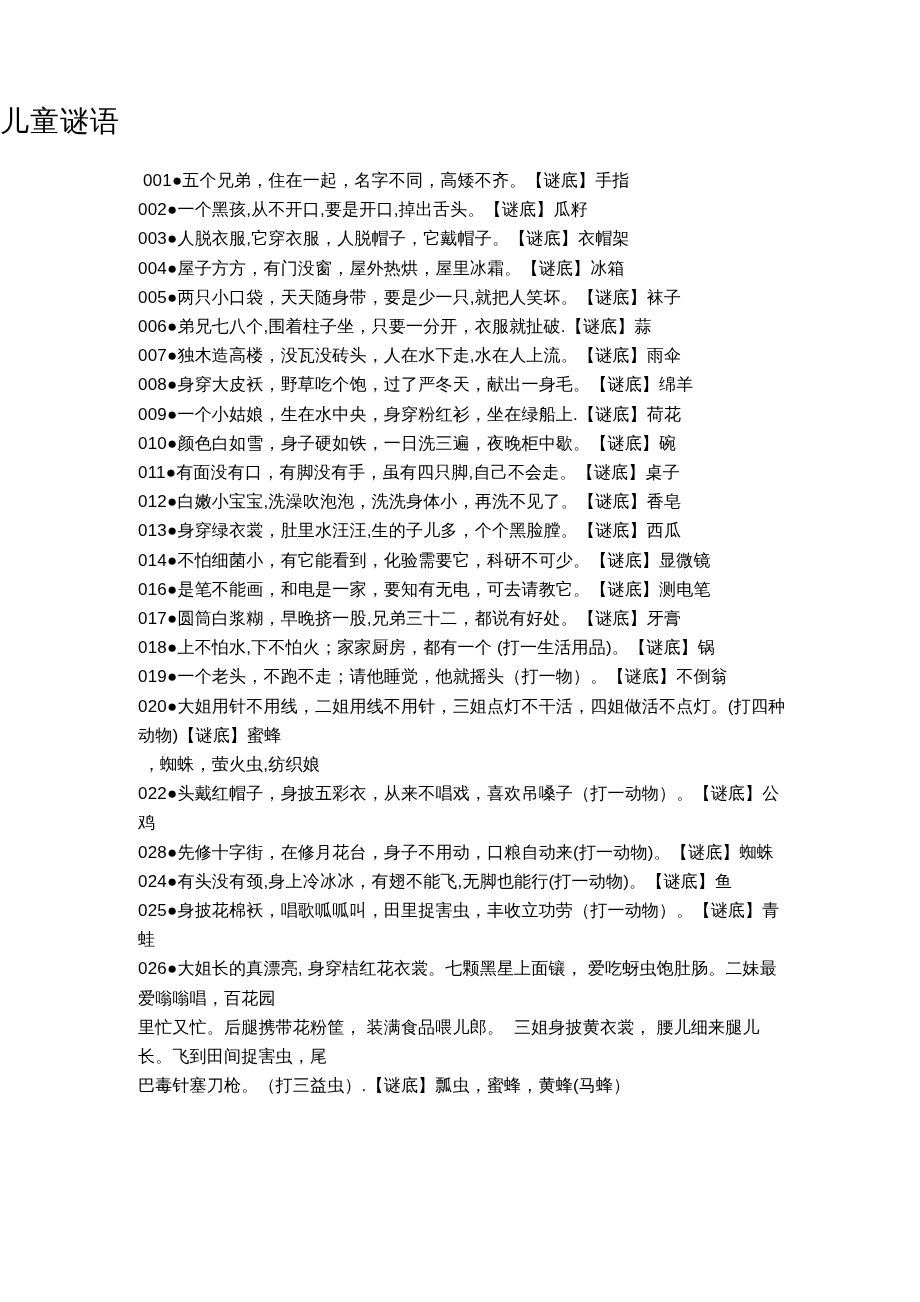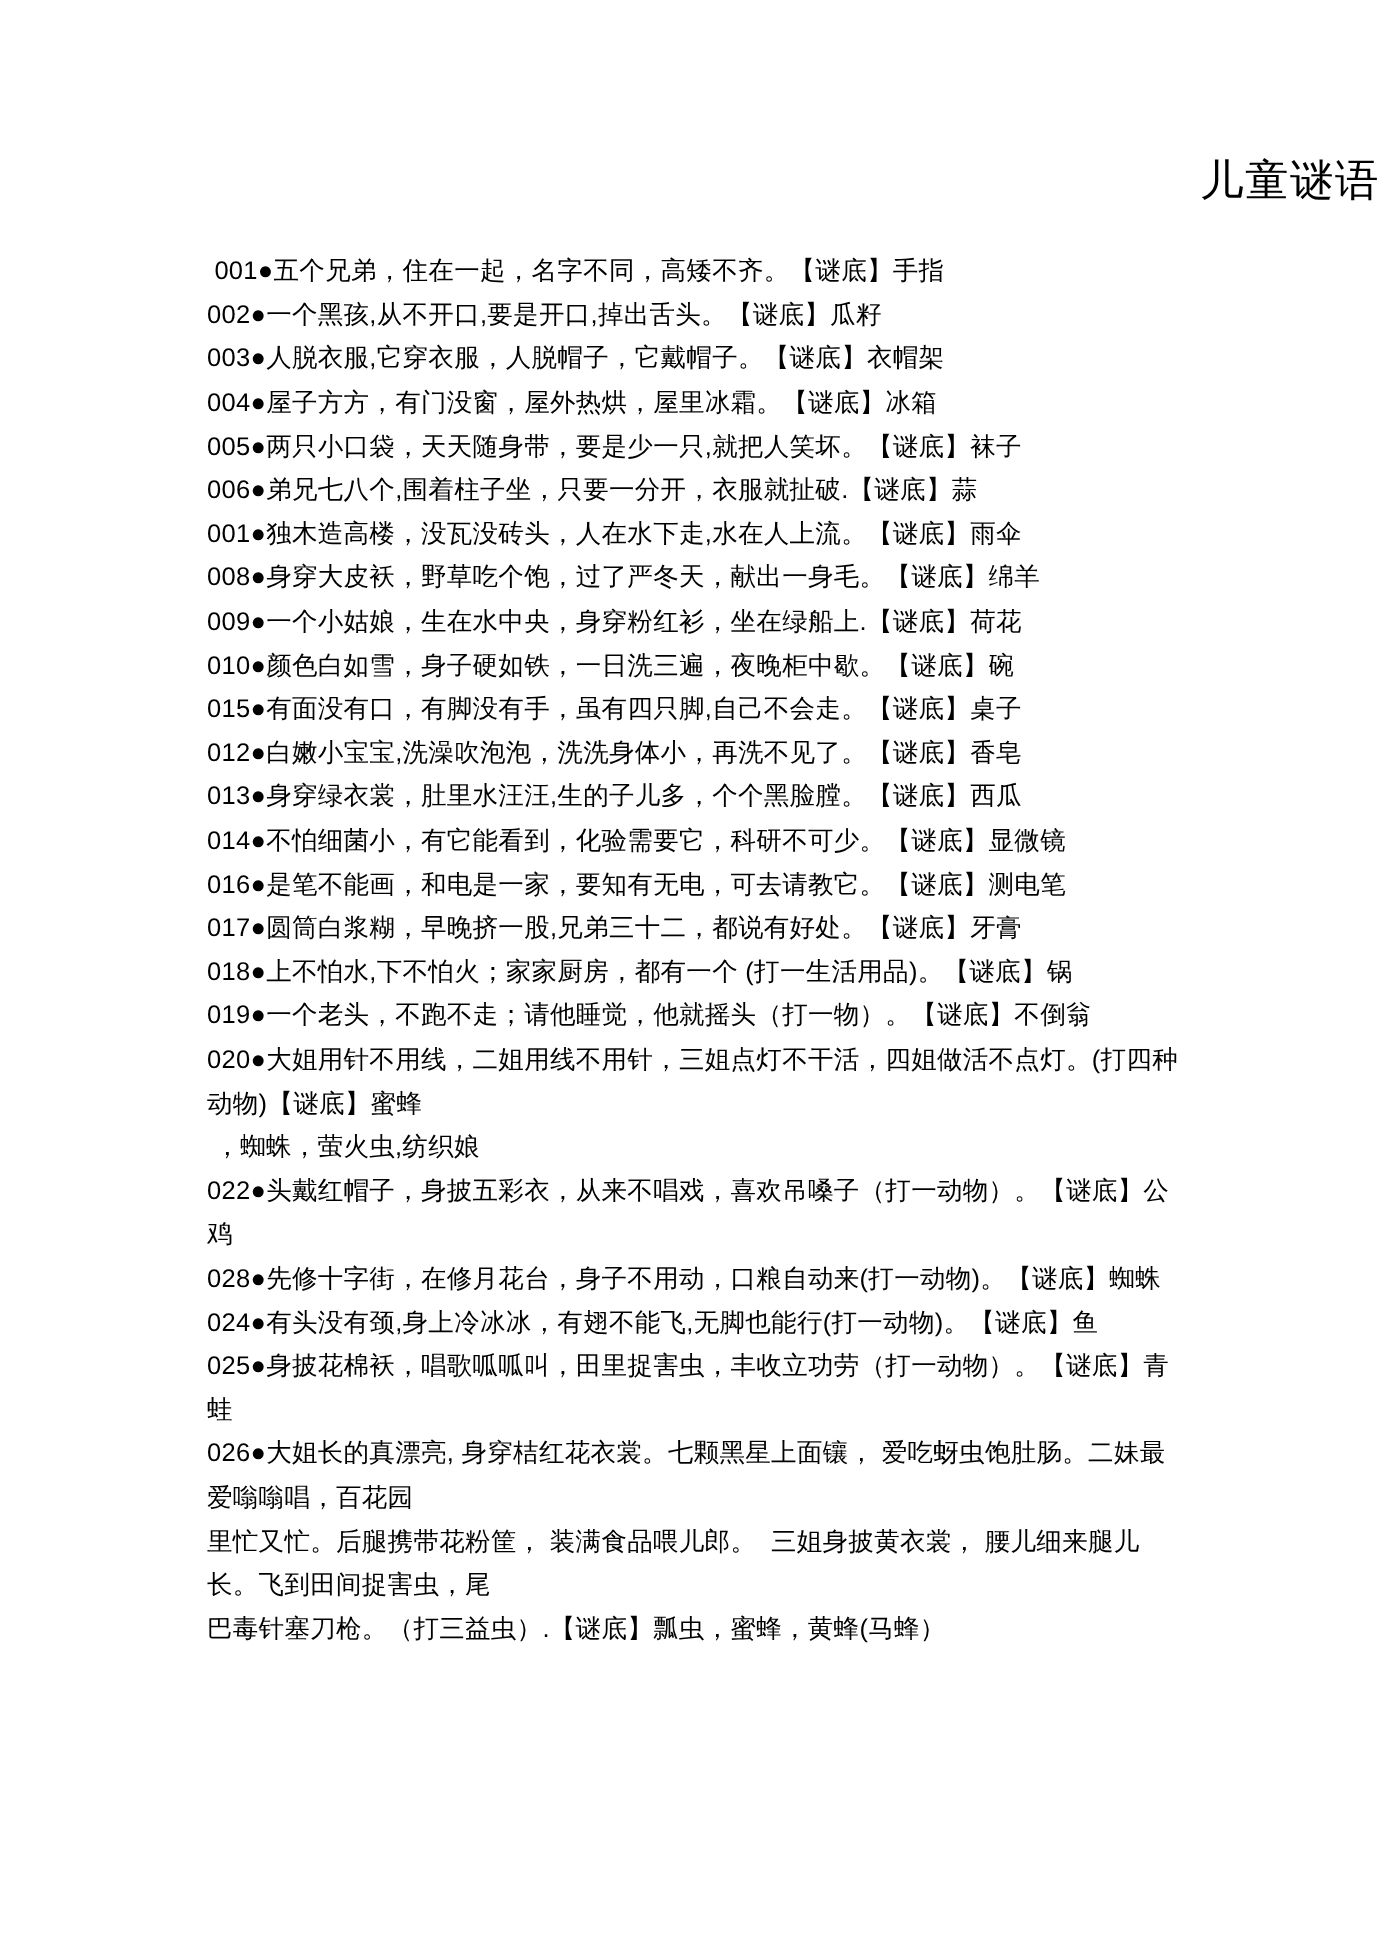--- a/index.html
+++ b/index.html
@@ -15,21 +15,21 @@
     color: #000000;
     font-family: "Liberation Sans", sans-serif;
     overflow: hidden;
   }
   .doc-title {
     margin: 0;
     padding-top: 103px;
     font-size: 29px;
     line-height: 37px;
     font-weight: 400;
-    text-align: right;
+    text-align: left;
     letter-spacing: 1px;
   }
   .content {
     margin-top: 26px;
     padding-left: 138px;
     padding-right: 40px;
   }
   .content p {
     margin: 0;
     font-size: 17px;
@@ -43,25 +43,25 @@
 
 <div class="page">
   <h1 class="doc-title">儿童谜语</h1>
   <div class="content">
     <p> 001●五个兄弟，住在一起，名字不同，高矮不齐。【谜底】手指</p>
     <p>002●一个黑孩,从不开口,要是开口,掉出舌头。【谜底】瓜籽</p>
     <p>003●人脱衣服,它穿衣服，人脱帽子，它戴帽子。【谜底】衣帽架</p>
     <p>004●屋子方方，有门没窗，屋外热烘，屋里冰霜。【谜底】冰箱</p>
     <p>005●两只小口袋，天天随身带，要是少一只,就把人笑坏。【谜底】袜子</p>
     <p>006●弟兄七八个,围着柱子坐，只要一分开，衣服就扯破.【谜底】蒜</p>
-    <p>001●独木造高楼，没瓦没砖头，人在水下走,水在人上流。【谜底】雨伞</p>
+    <p>007●独木造高楼，没瓦没砖头，人在水下走,水在人上流。【谜底】雨伞</p>
     <p>008●身穿大皮袄，野草吃个饱，过了严冬天，献出一身毛。【谜底】绵羊</p>
     <p>009●一个小姑娘，生在水中央，身穿粉红衫，坐在绿船上.【谜底】荷花</p>
     <p>010●颜色白如雪，身子硬如铁，一日洗三遍，夜晚柜中歇。【谜底】碗</p>
-    <p>015●有面没有口，有脚没有手，虽有四只脚,自己不会走。【谜底】桌子</p>
+    <p>011●有面没有口，有脚没有手，虽有四只脚,自己不会走。【谜底】桌子</p>
     <p>012●白嫩小宝宝,洗澡吹泡泡，洗洗身体小，再洗不见了。【谜底】香皂</p>
     <p>013●身穿绿衣裳，肚里水汪汪,生的子儿多，个个黑脸膛。【谜底】西瓜</p>
     <p>014●不怕细菌小，有它能看到，化验需要它，科研不可少。【谜底】显微镜</p>
     <p>016●是笔不能画，和电是一家，要知有无电，可去请教它。【谜底】测电笔</p>
     <p>017●圆筒白浆糊，早晚挤一股,兄弟三十二，都说有好处。【谜底】牙膏</p>
     <p>018●上不怕水,下不怕火；家家厨房，都有一个 (打一生活用品)。【谜底】锅</p>
     <p>019●一个老头，不跑不走；请他睡觉，他就摇头（打一物）。【谜底】不倒翁</p>
     <p>020●大姐用针不用线，二姐用线不用针，三姐点灯不干活，四姐做活不点灯。(打四种</p>
     <p>动物)【谜底】蜜蜂</p>
     <p> ，蜘蛛，萤火虫,纺织娘</p>

